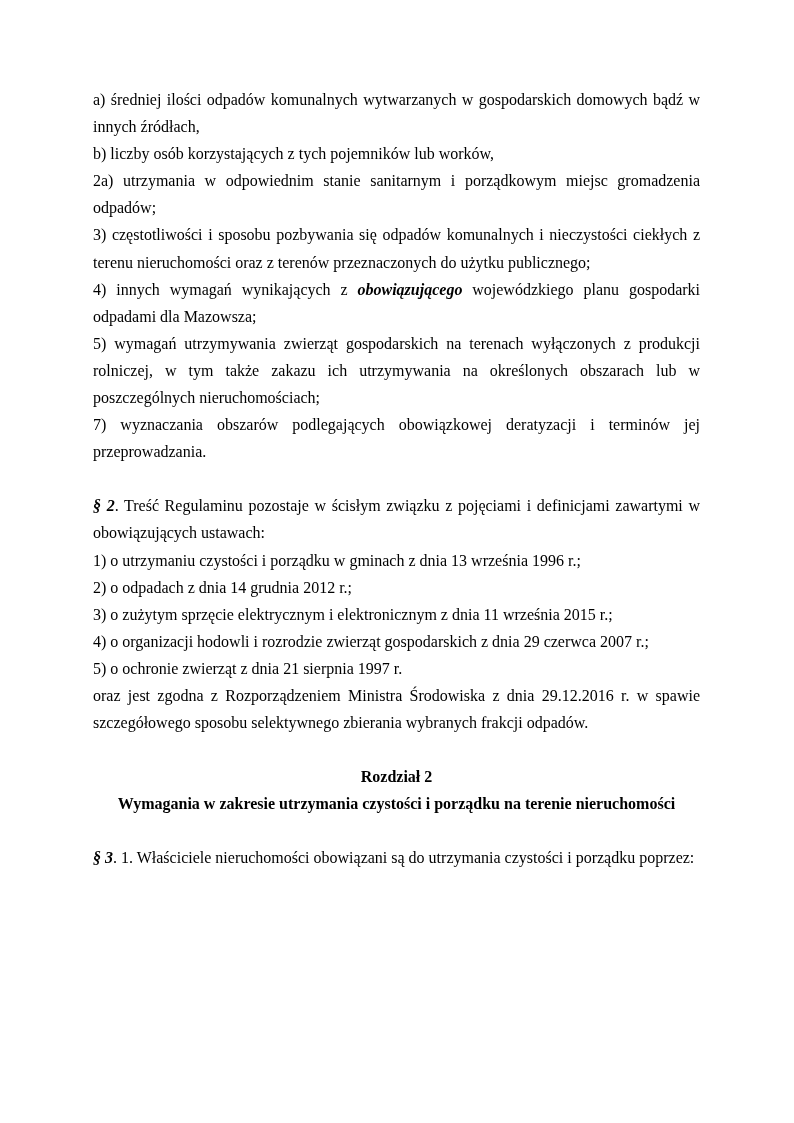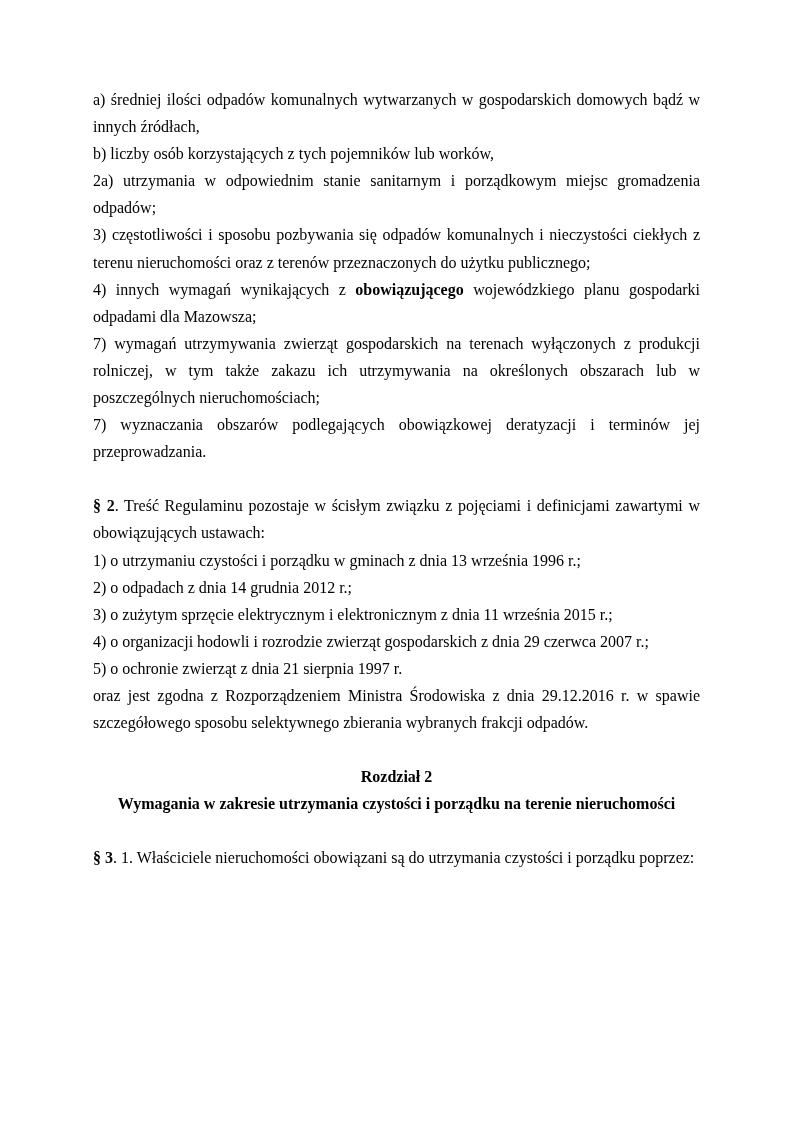--- a/index.html
+++ b/index.html
@@ -33,35 +33,35 @@
     }
     .center {
       text-align: left;
       text-align-last: center;
       font-weight: bold;
     }
     .chapter-wrap {
       margin-left: -20px;
       margin-right: -20px;
     }
-    b { font-weight: bold; }
+    b { font-weight: bold; font-style: italic; }
   </style>
 </head>
 <body>
 
 <div class="page">
 
   <p class="p">a) średniej ilości odpadów komunalnych wytwarzanych w gospodarskich domowych bądź w innych źródłach,</p>
   <p class="p">b) liczby osób korzystających z tych pojemników lub worków,</p>
   <p class="p">2a) utrzymania w odpowiednim stanie sanitarnym i porządkowym miejsc gromadzenia odpadów;</p>
   <p class="p">3) częstotliwości i sposobu pozbywania się odpadów komunalnych i nieczystości ciekłych z terenu nieruchomości oraz z terenów przeznaczonych do użytku publicznego;</p>
 
   <p class="p"><span>4) innych wymagań wynikających z </span><b>obowiązującego</b><span> wojewódzkiego planu gospodarki odpadami dla Mazowsza;</span></p>
 
-  <p class="p">7) wymagań utrzymywania zwierząt gospodarskich na terenach wyłączonych z produkcji rolniczej, w tym także zakazu ich utrzymywania na określonych obszarach lub w poszczególnych nieruchomościach;</p>
+  <p class="p">5) wymagań utrzymywania zwierząt gospodarskich na terenach wyłączonych z produkcji rolniczej, w tym także zakazu ich utrzymywania na określonych obszarach lub w poszczególnych nieruchomościach;</p>
   <p class="p">7) wyznaczania obszarów podlegających obowiązkowej deratyzacji i terminów jej przeprowadzania.</p>
 
   <div class="gap"></div>
 
   <p class="p"><b>§ 2</b><span>. Treść Regulaminu pozostaje w ścisłym związku z pojęciami i definicjami zawartymi w obowiązujących ustawach:</span></p>
 
   <p class="p">1) o utrzymaniu czystości i porządku w gminach z dnia 13 września 1996 r.;</p>
   <p class="p">2) o odpadach z dnia 14 grudnia 2012 r.;</p>
   <p class="p">3) o zużytym sprzęcie elektrycznym i elektronicznym z dnia 11 września 2015 r.;</p>
   <p class="p">4) o organizacji hodowli i rozrodzie zwierząt gospodarskich z dnia 29 czerwca 2007 r.;</p>

